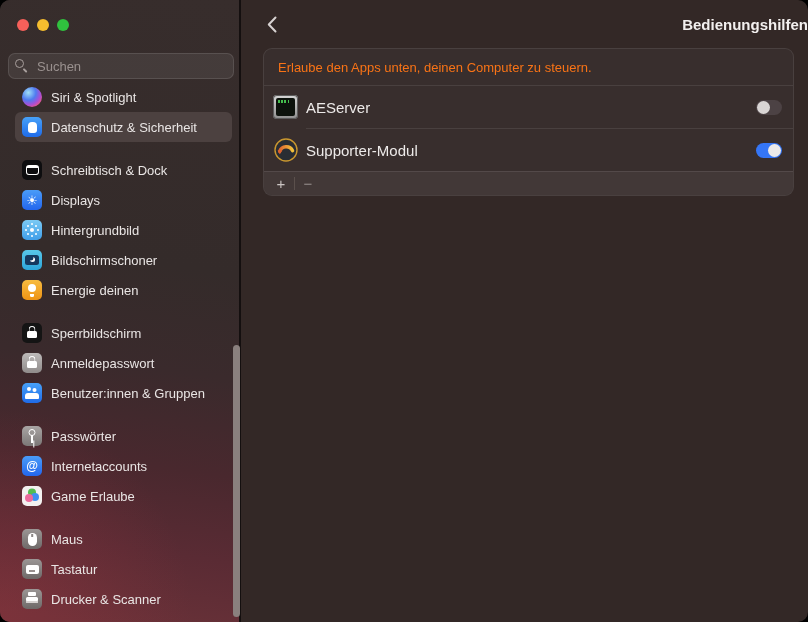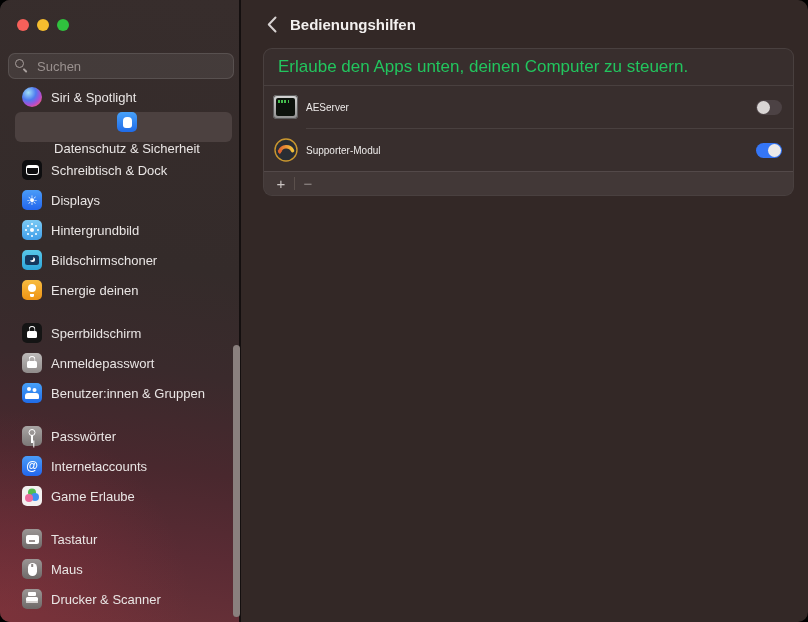--- a/index.html
+++ b/index.html
@@ -24,21 +24,21 @@
   .search::placeholder{color:#9a918f;}
   .mag{position:absolute;left:15px;top:59px;width:13px;height:13px;pointer-events:none;}
   .mag::before{content:"";position:absolute;left:0;top:0;width:7px;height:7px;border:1.6px solid #a79e9c;border-radius:50%;}
   .mag::after{content:"";position:absolute;left:9px;top:9px;width:5px;height:1.7px;background:#a79e9c;
     border-radius:1px;transform:rotate(45deg);transform-origin:0 0;}
 
   .sidelist{position:absolute;left:0;top:84px;bottom:0;right:0;overflow:hidden;}
   .sgroup{margin:0 0 13px 8px;}
   .sgroup.first{margin-top:-2px;}
   .srow{height:30px;margin:0 7px;padding:0 0 0 7px;display:flex;align-items:center;gap:9px;border-radius:6px;}
-  .srow.selected{background:#4c4140;flex-direction:column;}
+  .srow.selected{background:#4c4140;}
   .slabel{color:#e9e5e4;font-size:13px;white-space:nowrap;}
 
   
   .ic{width:20px;height:20px;border-radius:5px;position:relative;flex:0 0 20px;
       display:flex;align-items:center;justify-content:center;box-sizing:border-box;}
   .ic-siri{border-radius:50%;background:radial-gradient(circle at 32% 28%,#9fe0f7 0%,#4f7bf0 38%,#a94fd6 62%,#e2568f 78%,#241b38 100%);}
   .ic-privacy{background:linear-gradient(180deg,#47a1f8,#1f6be8);}
   .ic-privacy::before{content:"";width:9px;height:11px;background:#fff;border-radius:4px 4px 3px 3px;}
   .ic-dock{background:#0d0d0f;}
   .ic-dock::before{content:"";width:13px;height:10px;border:1px solid #fff;border-top:3px solid #fff;border-radius:3px;box-sizing:border-box;}
@@ -83,32 +83,32 @@
   .ic-mouse::before{content:"";width:9px;height:13px;background:#fff;border-radius:4.5px;}
   .ic-mouse::after{content:"";position:absolute;top:5px;left:50%;transform:translateX(-50%);width:1.6px;height:3px;background:#8b8685;}
   .ic-printer::before{content:"";position:absolute;top:3px;left:50%;transform:translateX(-50%);width:8px;height:4px;background:#fff;border-radius:1px;}
   .ic-printer::after{content:"";position:absolute;top:8px;left:50%;transform:translateX(-50%);width:12px;height:6px;
     background:#fff;border-radius:1.5px;box-shadow:inset 0 -2px 0 #d6d2d1;}
 
   .scrollthumb{position:absolute;left:233px;top:345px;width:7px;height:272px;border-radius:3.5px;background:#8a807e;}
 
   
   .main{position:absolute;left:243px;top:0;width:565px;height:622px;}
-  .header{position:absolute;left:0;top:0;width:100%;height:48px;display:flex;align-items:center;}
+  .header{position:absolute;left:0;top:0;width:100%;height:48px;display:flex;align-items:center;justify-content:space-between;}
   .back{width:22px;height:22px;margin-left:18px;display:flex;align-items:center;justify-content:center;}
   .title{color:#f3f0ef;font-size:15px;font-weight:700;margin-left:7px;}
 
   .card{position:absolute;left:20px;top:48px;width:531px;background:#382e2d;
     border:1px solid rgba(255,255,255,.09);border-radius:9px;box-sizing:border-box;overflow:hidden;}
   .desc-row{height:36px;display:flex;align-items:center;padding:0 14px;}
-  .desc{color:#22c55e;font-size:17px;}
+  .desc{color:#f97316;font-size:13px;}
   .divider{height:1px;background:rgba(255,255,255,.09);}
   .divider.inset{margin-left:42px;}
   .app-row{height:42px;display:flex;align-items:center;padding:0 11px 0 9px;}
-  .app-name{color:#edeae9;font-size:10px;margin-left:8px;flex:1;}
+  .app-name{color:#edeae9;font-size:15px;margin-left:8px;flex:1;}
 
   .ae{width:25px;height:24px;border-radius:4px;background:linear-gradient(180deg,#d6d6d6,#8f8f8f);
     display:flex;align-items:center;justify-content:center;box-shadow:inset 0 0 0 1px #5c5c5c;flex:0 0 25px;}
   .ae i{display:block;width:19px;height:18px;background:#0c120c;border-radius:2px;position:relative;}
   .ae i::before{content:"";position:absolute;top:2px;left:2px;width:11px;height:2.5px;
     background:repeating-linear-gradient(90deg,#44bd4d 0 2px,transparent 2px 3.2px);}
   .supporter{width:25px;height:24px;display:flex;align-items:center;justify-content:center;flex:0 0 25px;}
 
   .toggle{width:26px;height:15px;border-radius:8px;background:#4c4244;position:relative;flex:0 0 26px;}
   .toggle .knob{position:absolute;top:1px;left:1px;width:13px;height:13px;border-radius:50%;background:#d9d5d4;}
@@ -197,26 +197,26 @@
           <span class="slabel">Internetaccounts</span>
         </div>
         <div class="srow">
           <span class="ic ic-gamecenter"></span>
           <span class="slabel">Game Erlaube</span>
         </div>
       </div>
 
       <div class="sgroup">
         <div class="srow">
+          <span class="ic ic-mouse"></span>
+          <span class="slabel">Maus</span>
+        </div>
+        <div class="srow">
           <span class="ic ic-keyboard"></span>
           <span class="slabel">Tastatur</span>
-        </div>
-        <div class="srow">
-          <span class="ic ic-mouse"></span>
-          <span class="slabel">Maus</span>
         </div>
         <div class="srow">
           <span class="ic ic-printer"></span>
           <span class="slabel">Drucker &amp; Scanner</span>
         </div>
       </div>
     </div>
 
     <div class="scrollthumb"></div>
   </div>

